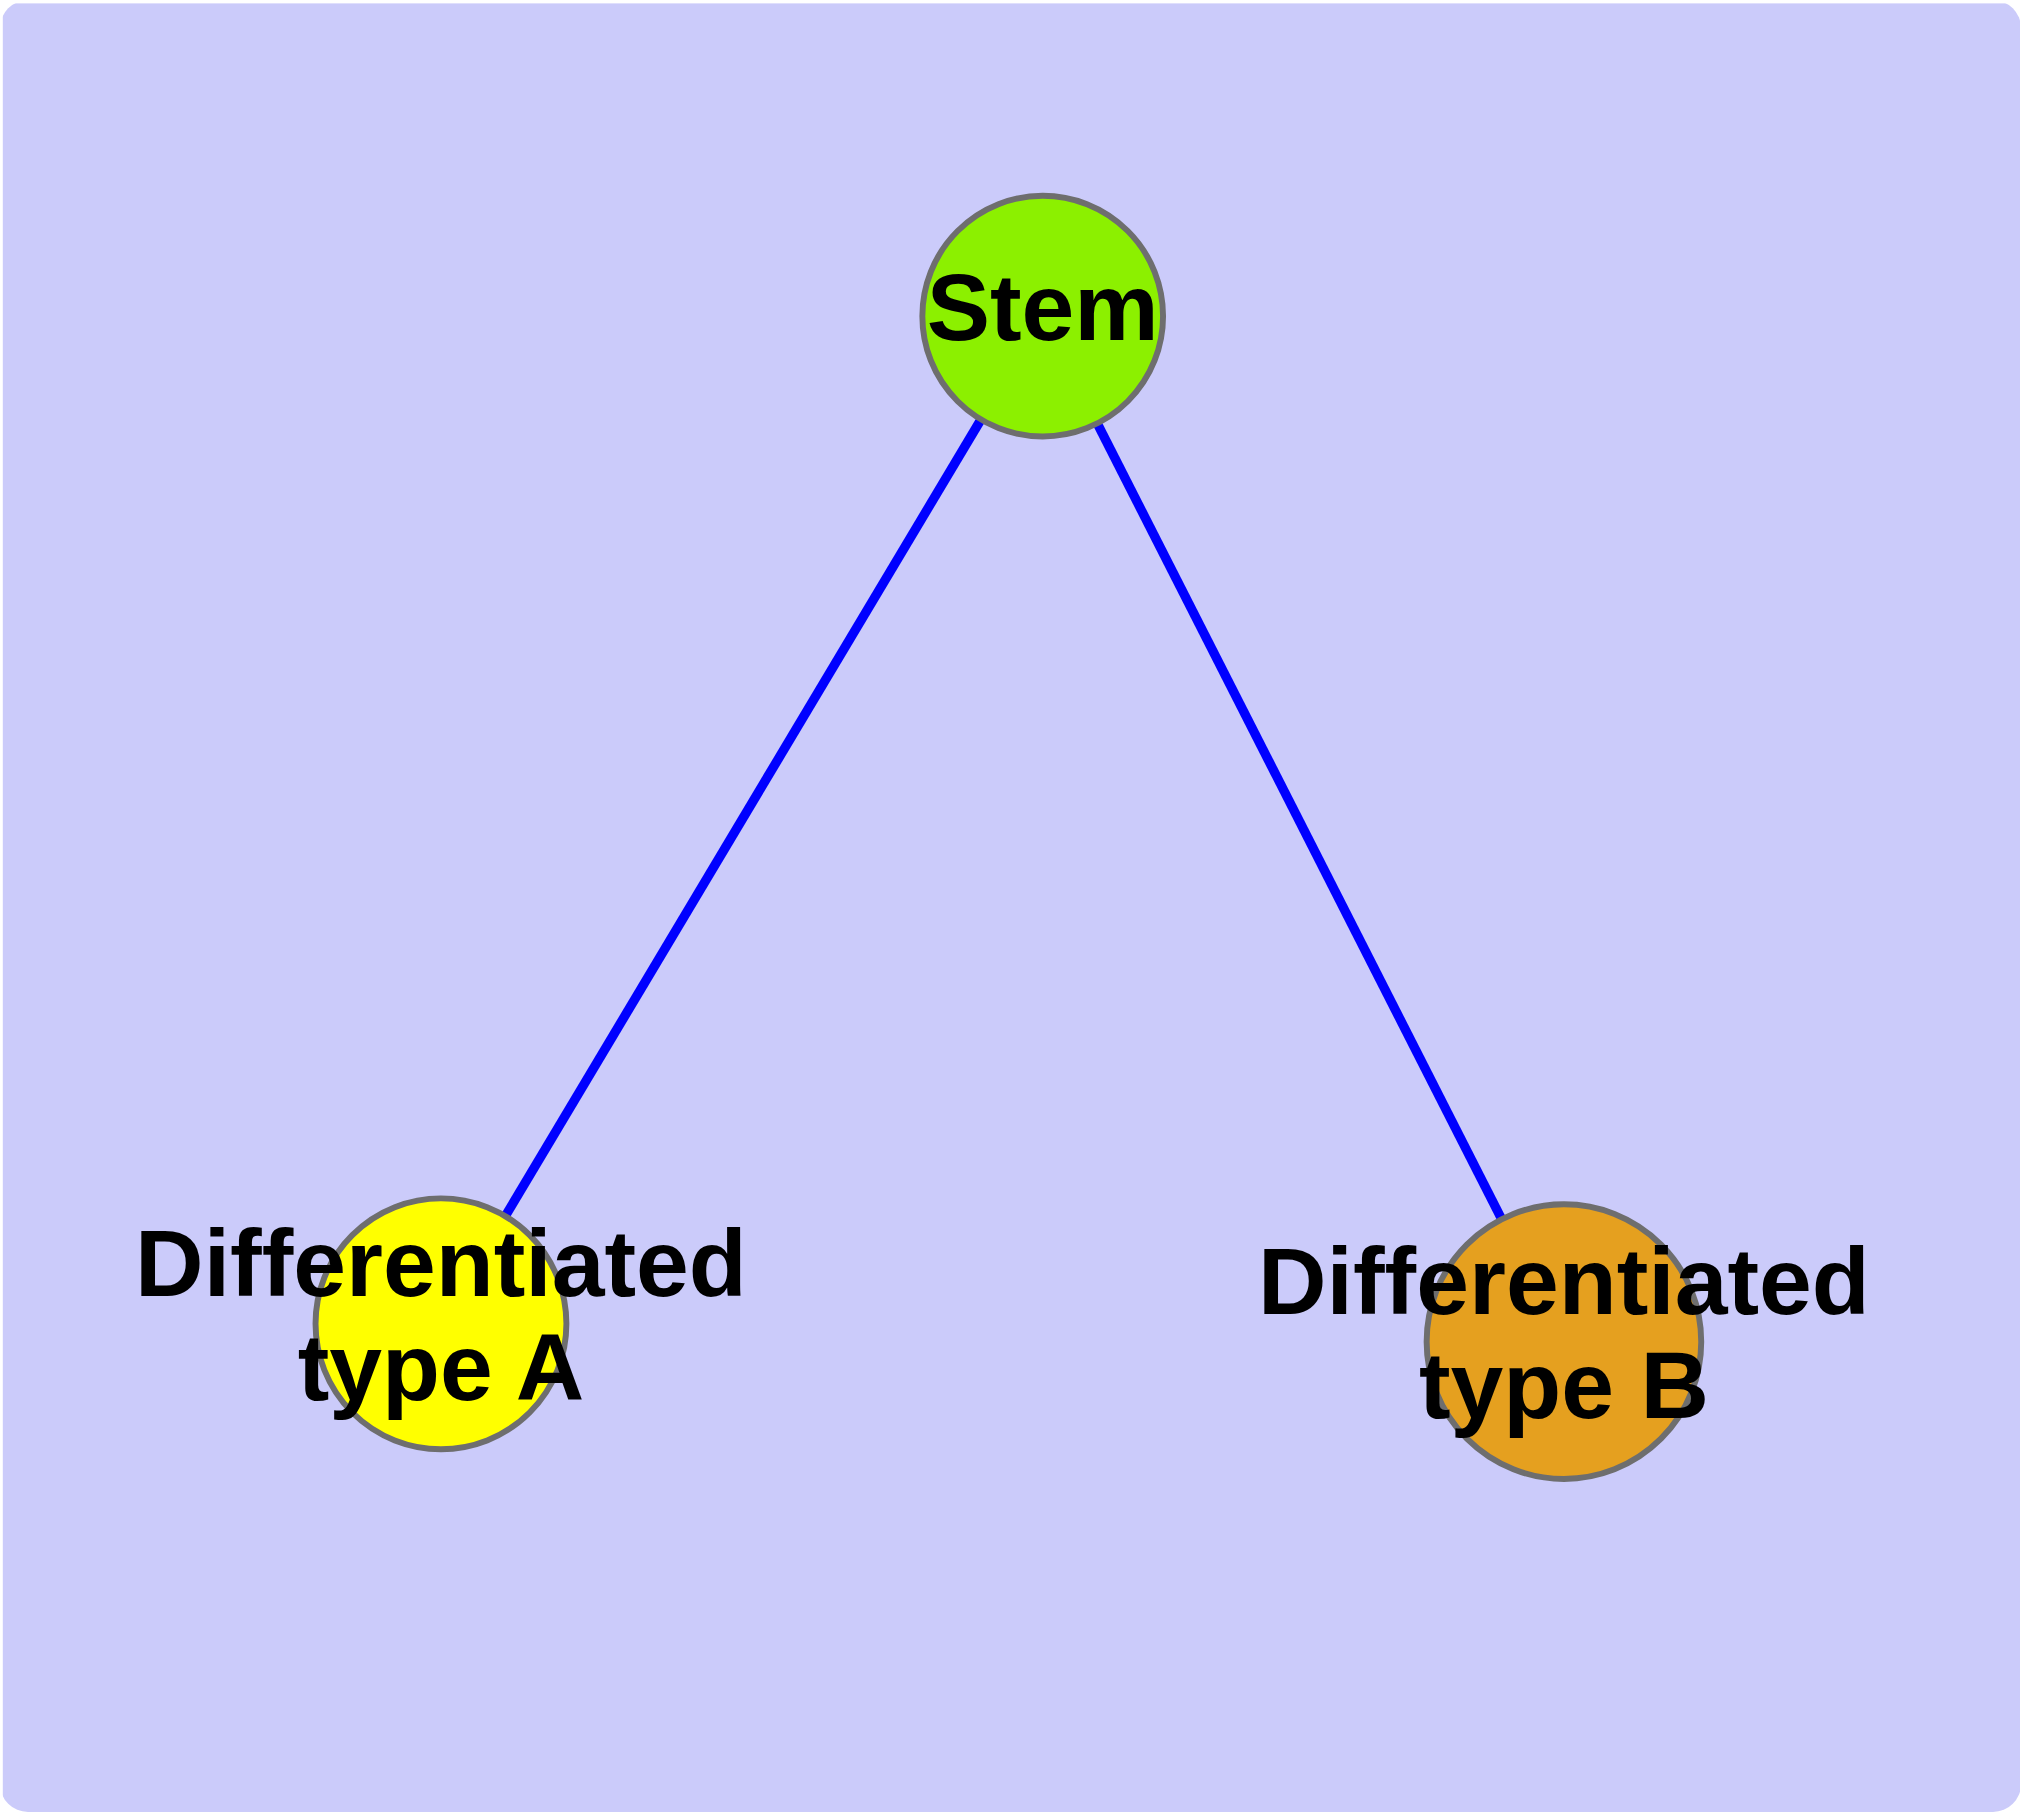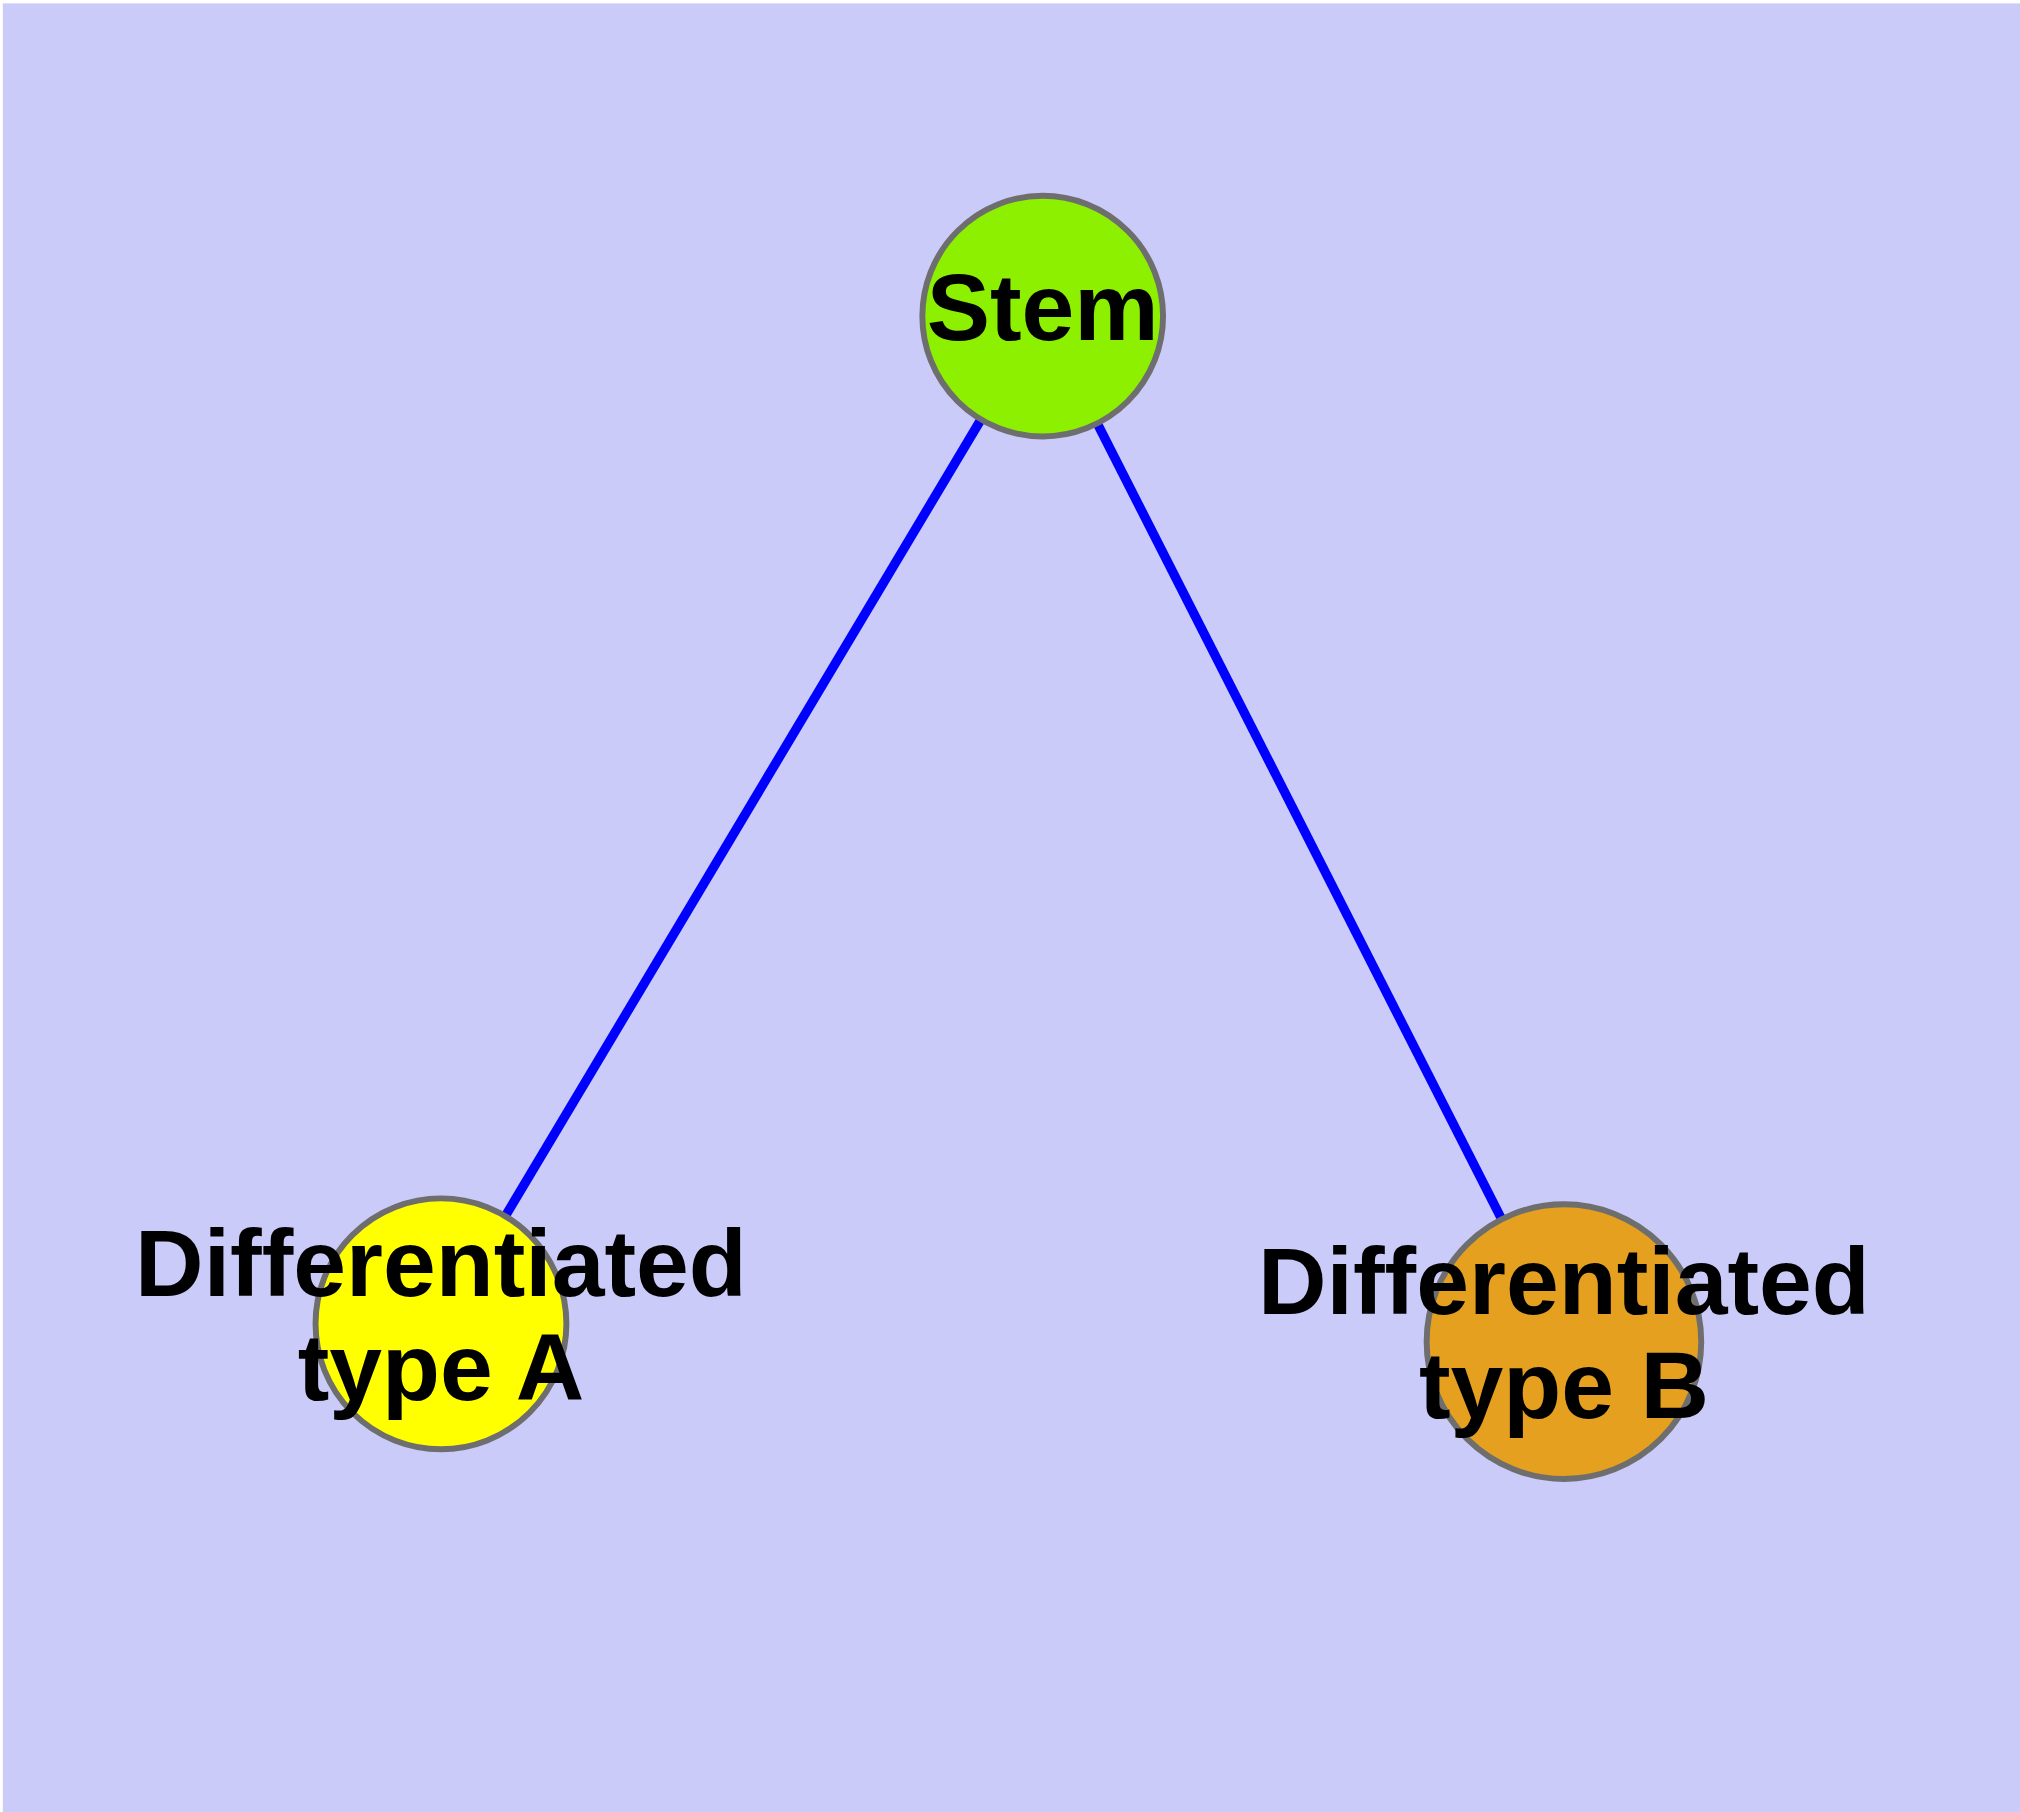--- a/index.html
+++ b/index.html
@@ -7,20 +7,21 @@
     padding: 0;
     background: #ffffff;
   }
   #canvas {
     position: relative;
     width: 2021px;
     height: 1812px;
     background: #ffffff;
     overflow: hidden;
     font-family: "Liberation Sans", sans-serif;
+    border-radius: 28px;
   }
   #graph-svg {
     position: absolute;
     top: 0;
     left: 0;
     width: 2021px;
     height: 1812px;
     display: block;
   }
   .node-label {

